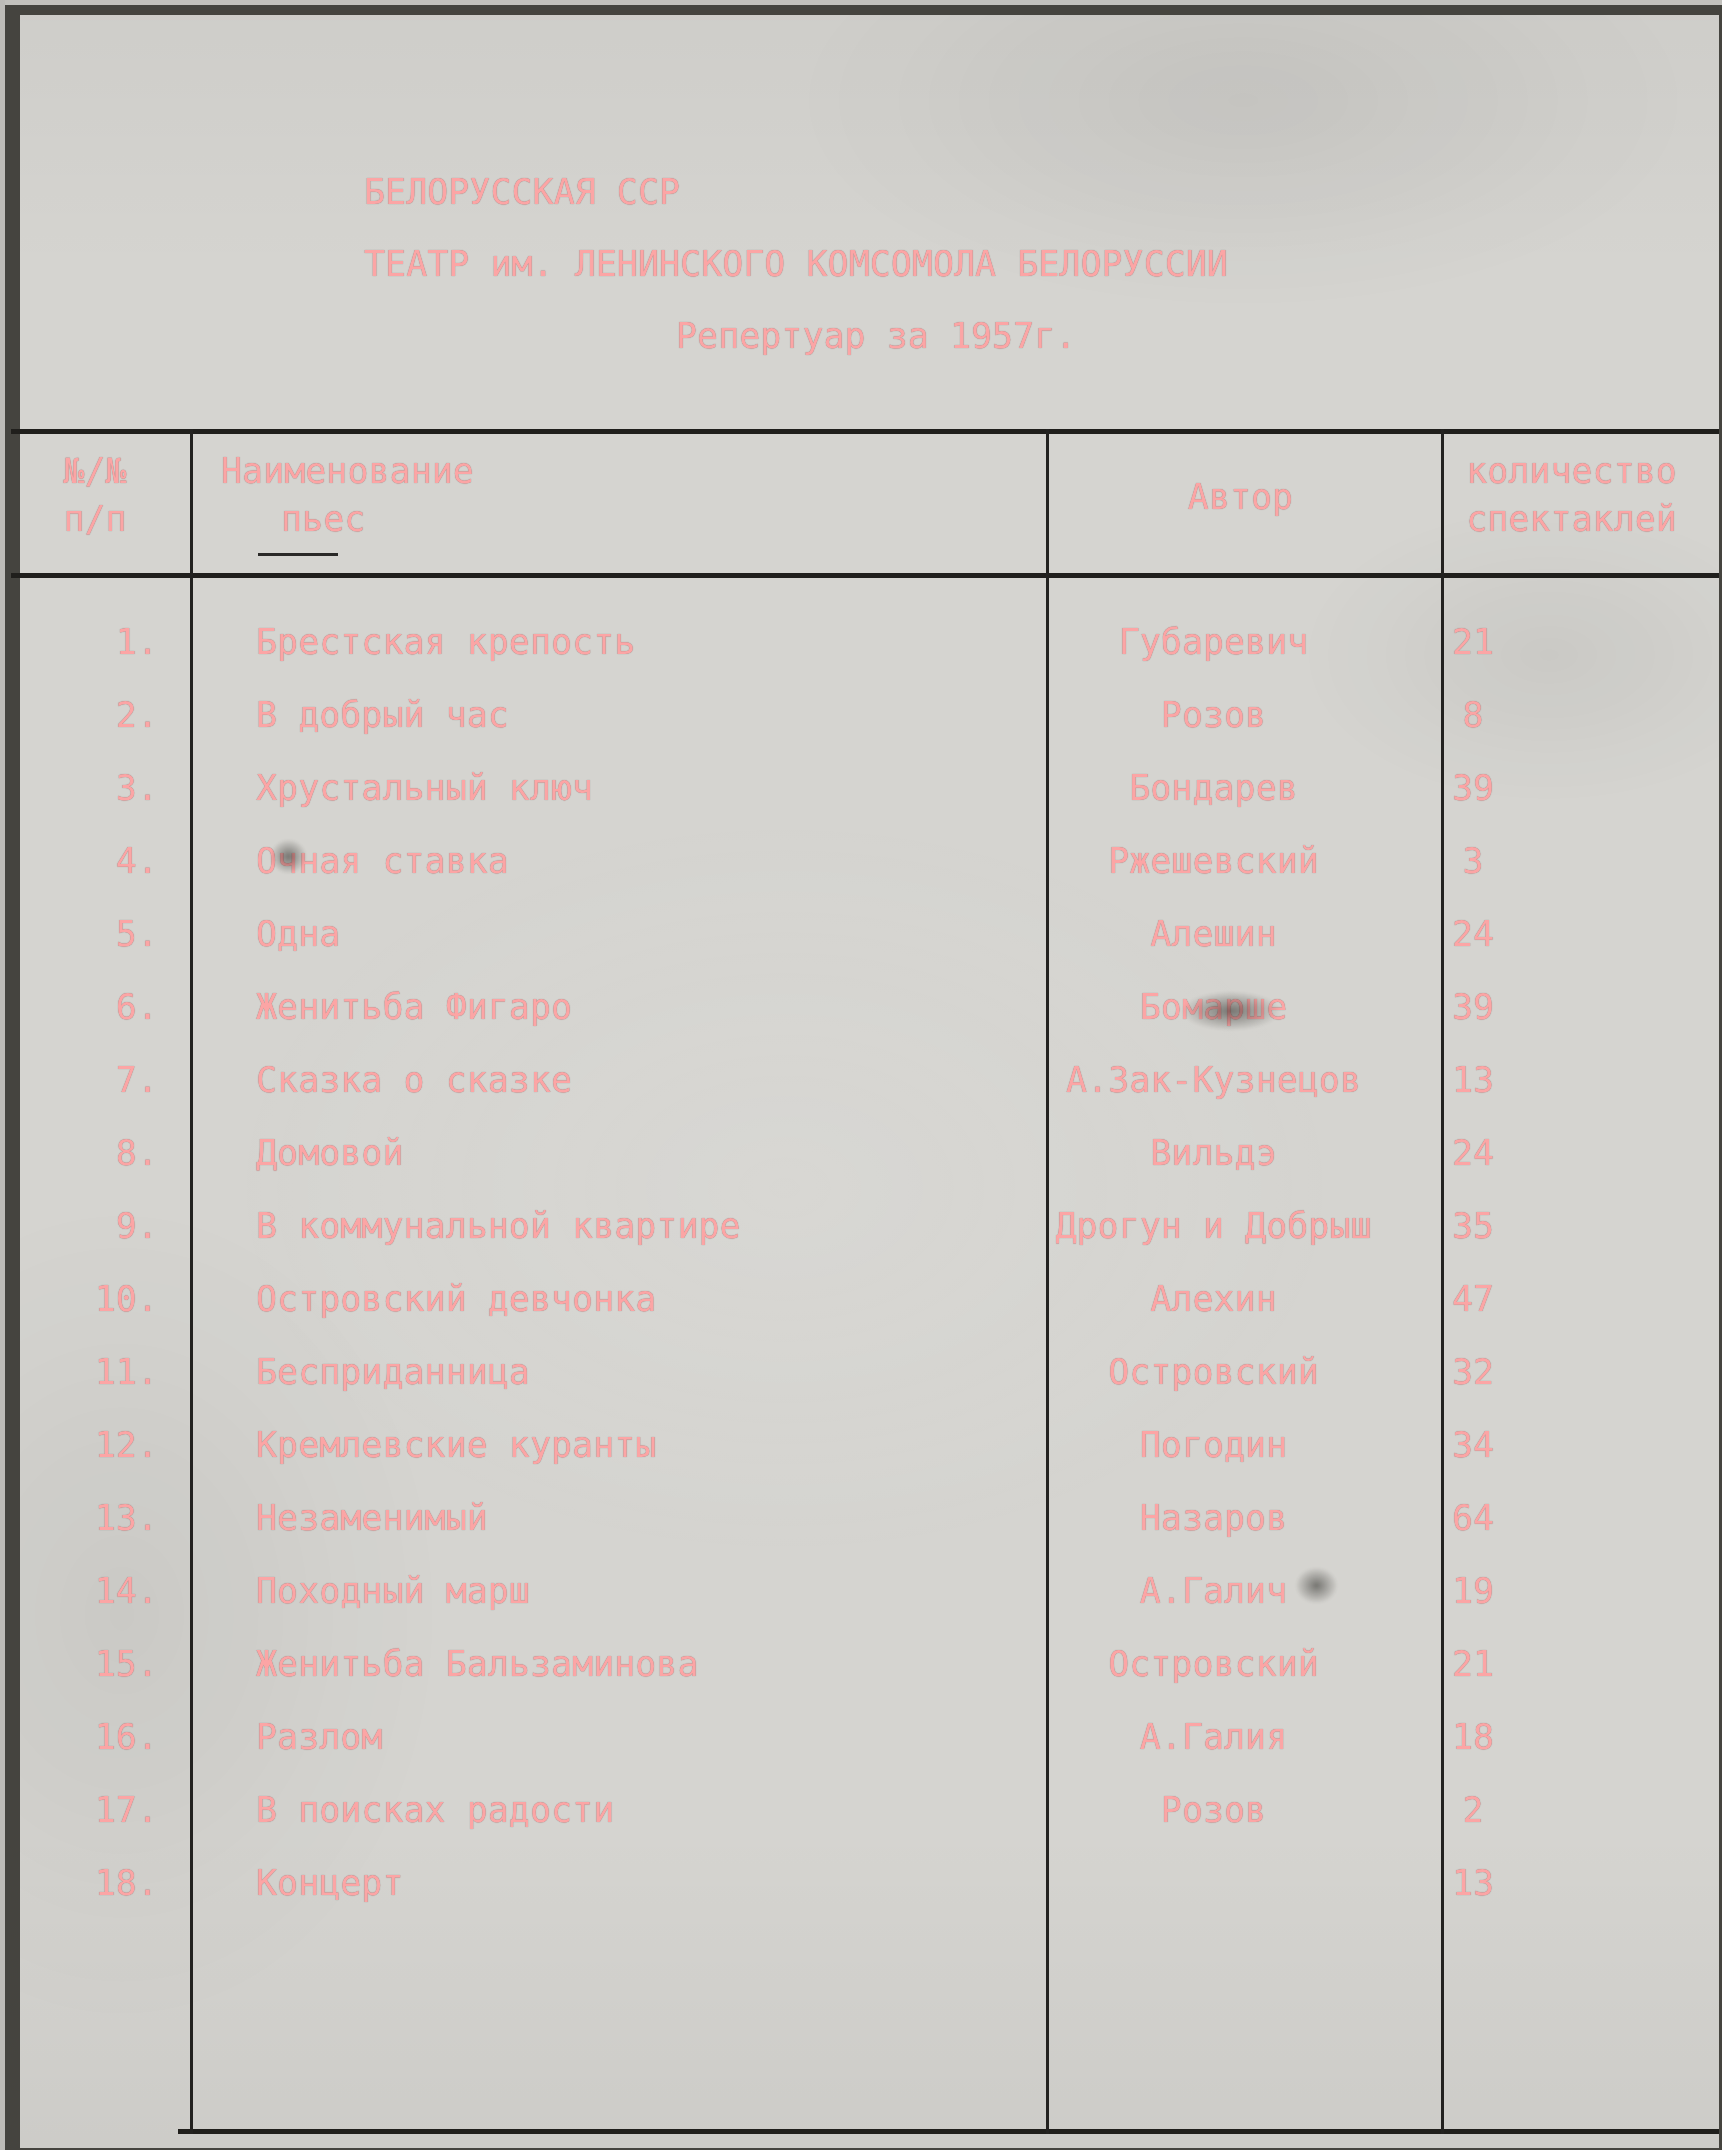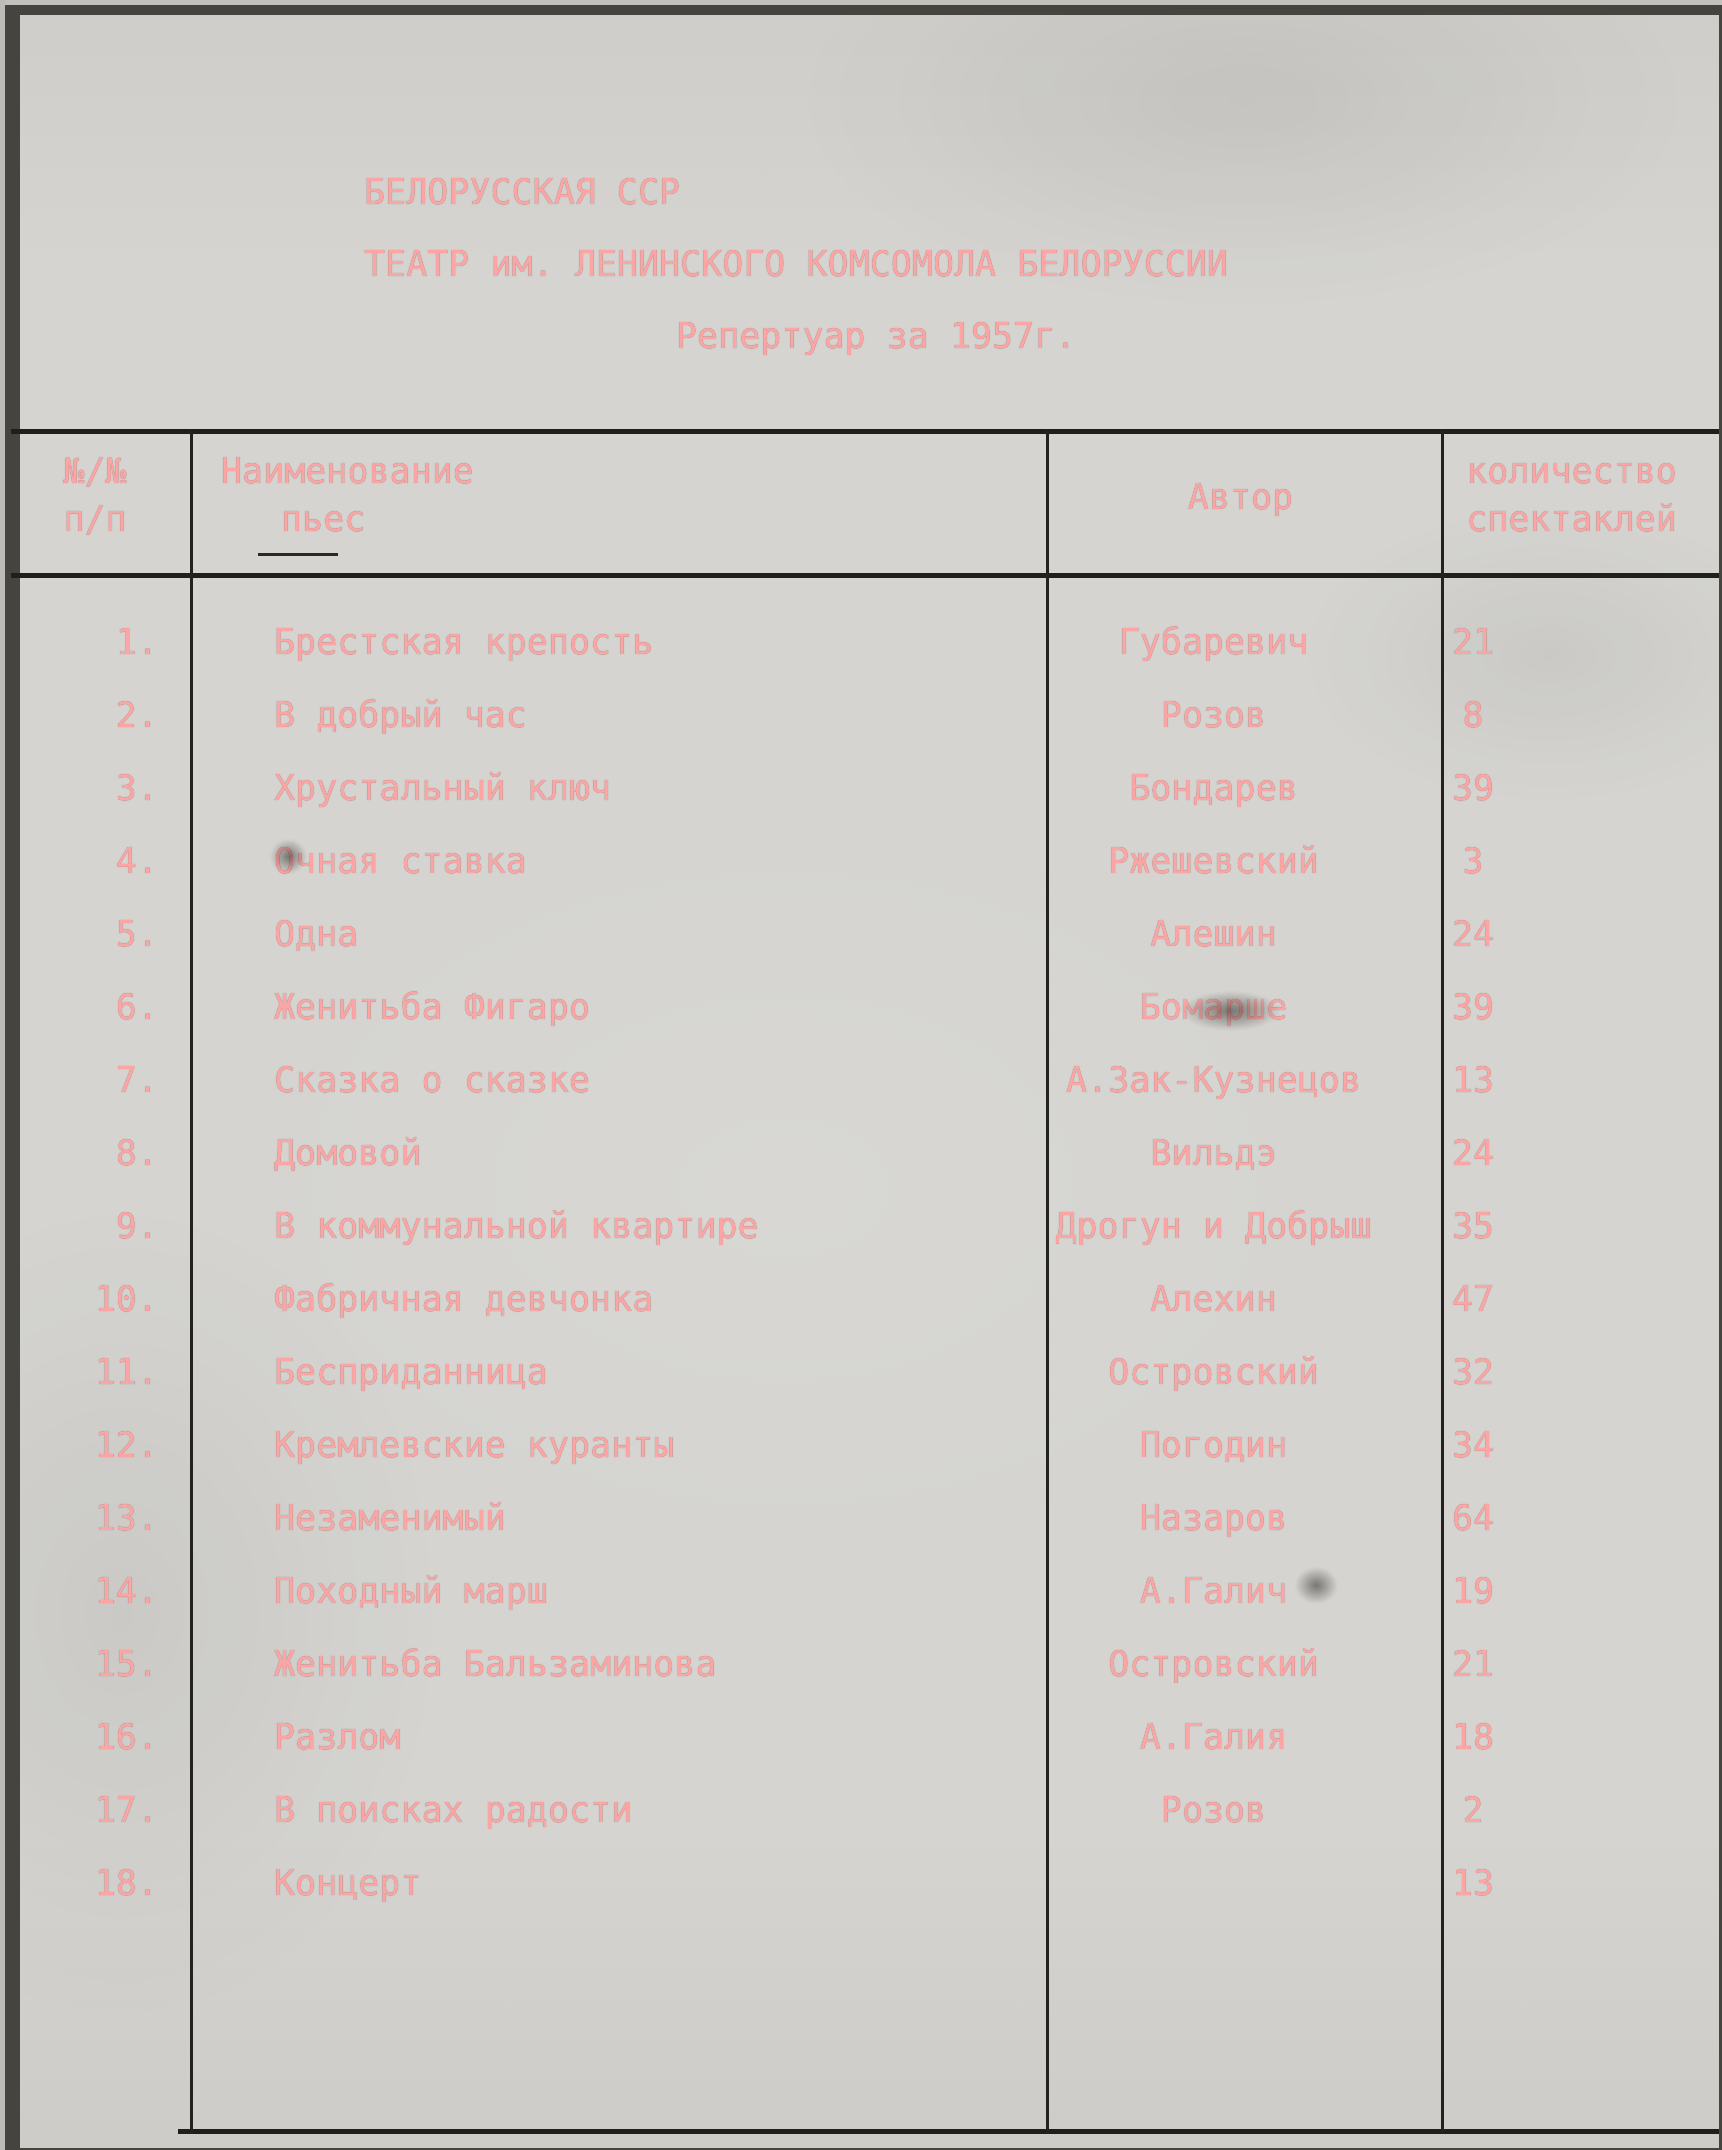--- a/index.html
+++ b/index.html
@@ -50,21 +50,21 @@
   #hdr-name   { left:221px;  top:447px; }
   #hdr-name .line2 { padding-left:60px; }
   #hdr-author { left:1046px; top:473px; width:389px; text-align:center; }
   #hdr-count  { left:1441px; top:447px; width:261px; text-align:center; }
 
   #pies-underline { position:absolute; left:258px; top:553px; width:80px; height:3.1px; background:#2a2927; }
 
   #rows { position:absolute; left:0; top:605px; width:1723px; }
   .row { display:flex; height:73px; align-items:center; font-size:35px; white-space:nowrap; }
   .c-num    { width:190px;  text-align:right;  padding-right:32px; }
-  .c-title  { width:856px; padding-left:84px; }
+  .c-title  { width:856px; padding-left:66px; }
   .c-author { width:335px;  text-align:center; }
   .c-count  { width:242px;  text-align:center; padding-right:58px; }
 
   .smudge {
     position:absolute; border-radius:50%; filter:blur(0.8px);
     background:radial-gradient(ellipse at center, rgba(25,24,20,0.5), rgba(25,24,20,0) 70%);
   }
   #smudge-author-6  { left:1181px; top:991px; width:100px; height:40px; }
   #smudge-author-14 { left:1295px; top:1567px; width:43px;  height:37px; }
   #smudge-title-4   { left:270px;  top:839px; width:37px;  height:35px; }
@@ -163,21 +163,21 @@
 
   <div class="row ink">
     <div class="c-num">9.</div>
     <div class="c-title">В коммунальной квартире</div>
     <div class="c-author">Дрогун и Добрыш</div>
     <div class="c-count">35</div>
   </div>
 
   <div class="row ink">
     <div class="c-num">10.</div>
-    <div class="c-title">Фабричная девчонка</div>
+    <div class="c-title">Островский девчонка</div>
     <div class="c-author">Алехин</div>
     <div class="c-count">47</div>
   </div>
 
   <div class="row ink">
     <div class="c-num">11.</div>
     <div class="c-title">Бесприданница</div>
     <div class="c-author">Островский</div>
     <div class="c-count">32</div>
   </div>

